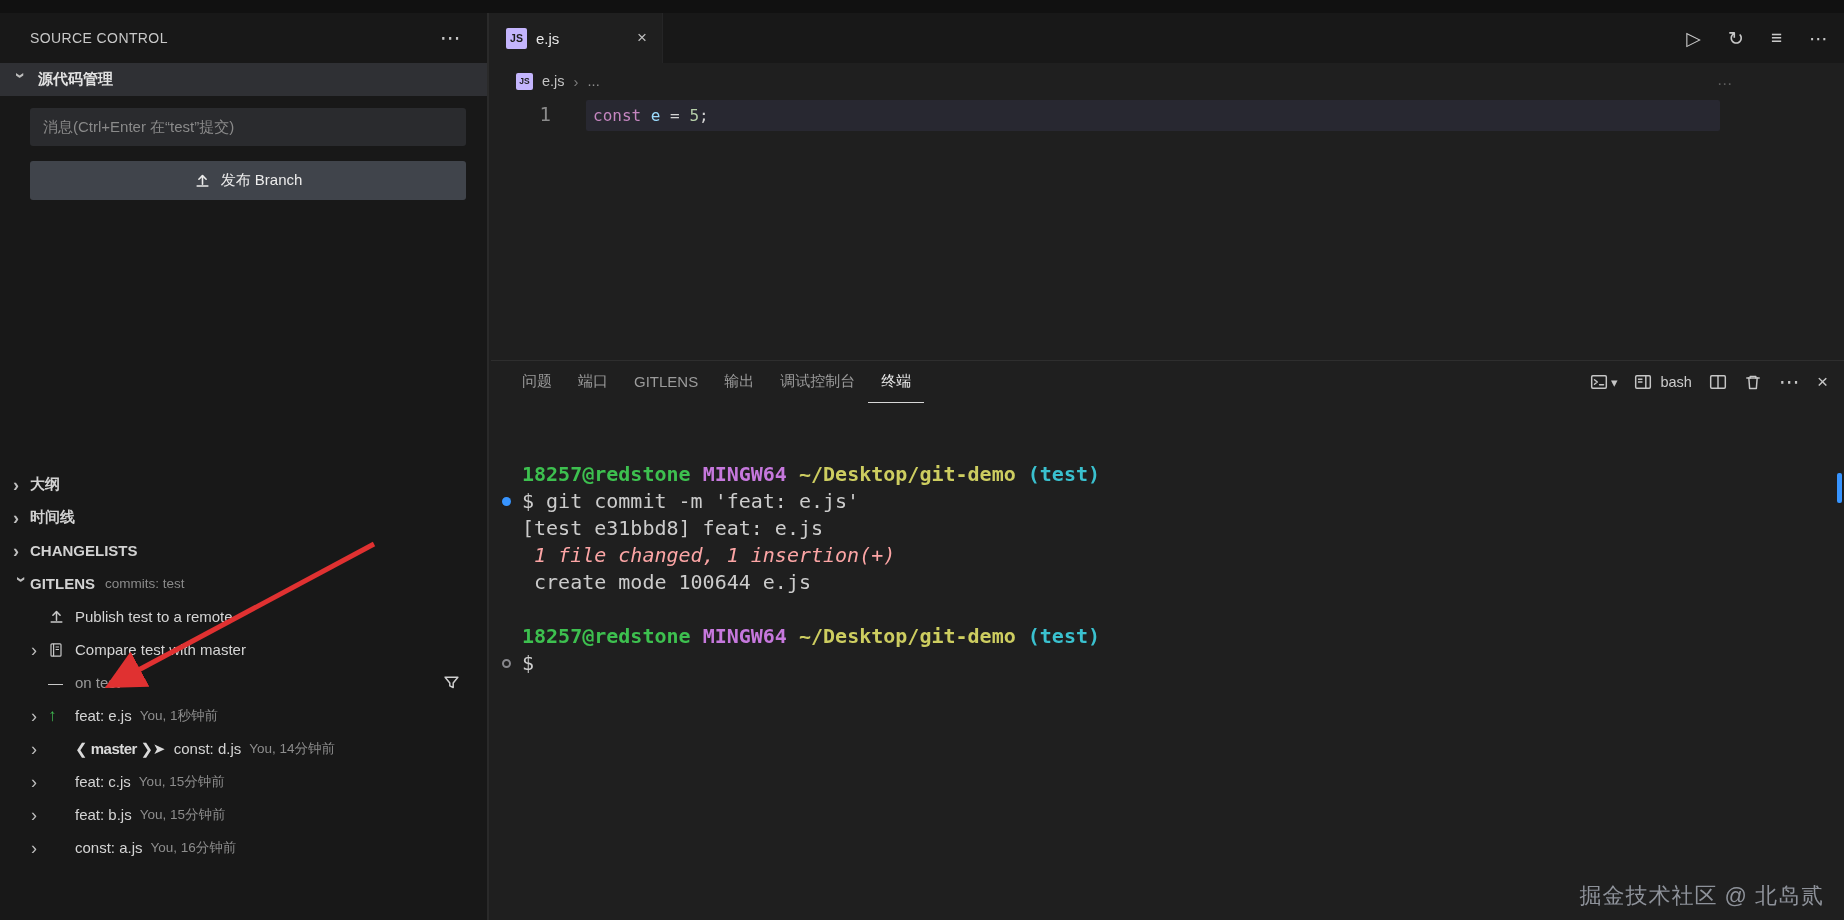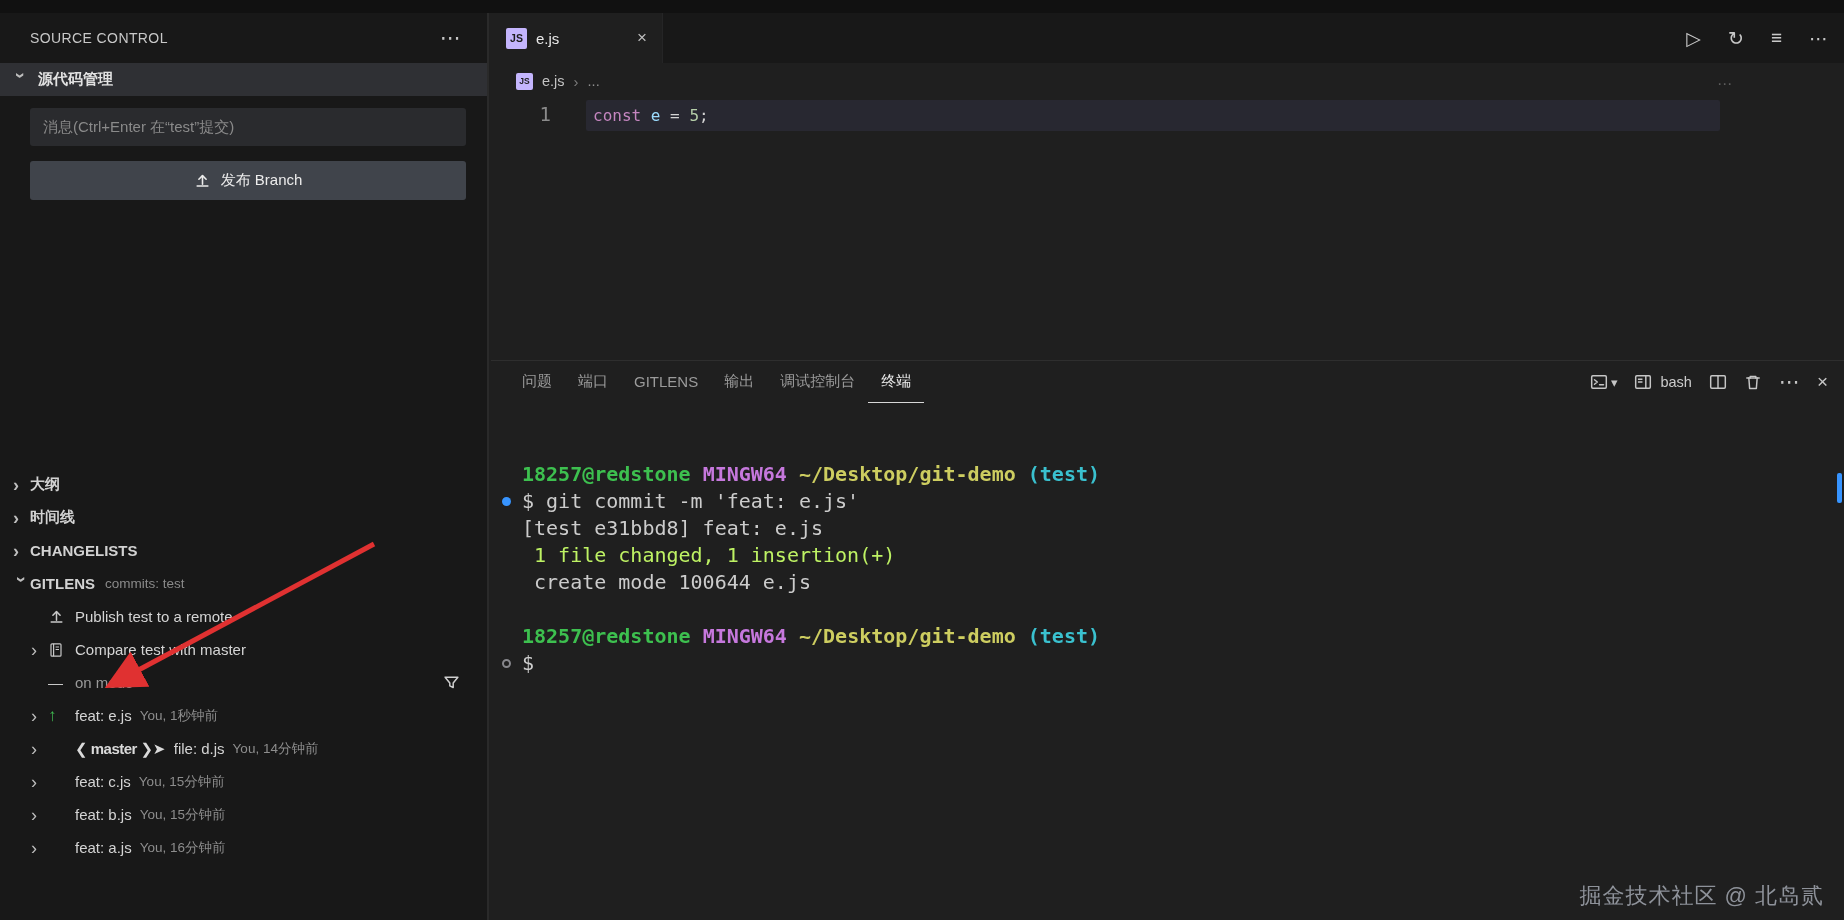--- a/index.html
+++ b/index.html
@@ -151,56 +151,56 @@
               <rect x="3" y="1.8" width="10" height="12.4" rx="1"></rect>
               <path d="M5.6 1.8v12.4"></path>
               <path d="M7.6 5h3.4M7.6 7.5h3.4"></path>
             </svg>
           </span>
           <span class="tlabel">Compare test with master</span>
         </div>
         <div class="trow child muted">
           <span class="chev"></span>
           <span class="iconslot">—</span>
-          <span class="tlabel">on mode</span>
+          <span class="tlabel">on test</span>
           <span class="funnel">
             <svg width="17" height="17" viewBox="0 0 16 16" fill="none" stroke="currentColor" stroke-width="1.4" stroke-linejoin="round">
               <path d="M2 3h12L9.6 8.5V12.7l-3.2-1.6V8.5L2 3z"></path>
             </svg>
           </span>
         </div>
         <div class="trow child">
           <span class="chev">›</span>
           <span class="iconslot arrow-up">↑</span>
           <span class="tlabel">feat: e.js</span>
           <span class="desc">You, 1秒钟前</span>
         </div>
         <div class="trow child">
           <span class="chev">›</span>
           <span class="iconslot"></span>
           <span class="prefix">❮ master ❯➤</span>
-          <span class="tlabel">file: d.js</span>
+          <span class="tlabel">const: d.js</span>
           <span class="desc">You, 14分钟前</span>
         </div>
         <div class="trow child">
           <span class="chev">›</span>
           <span class="iconslot"></span>
           <span class="tlabel">feat: c.js</span>
           <span class="desc">You, 15分钟前</span>
         </div>
         <div class="trow child">
           <span class="chev">›</span>
           <span class="iconslot"></span>
           <span class="tlabel">feat: b.js</span>
           <span class="desc">You, 15分钟前</span>
         </div>
         <div class="trow child">
           <span class="chev">›</span>
           <span class="iconslot"></span>
-          <span class="tlabel">feat: a.js</span>
+          <span class="tlabel">const: a.js</span>
           <span class="desc">You, 16分钟前</span>
         </div>
       </div>
 
     <svg class="red-arrow" width="489" height="920" viewBox="0 0 489 920">
       <defs>
         <marker id="ah" markerWidth="8" markerHeight="8" refX="5" refY="4" orient="auto">
           <path d="M0 0 L8 4 L0 8 Z" style="fill:var(--arrow-red)"></path>
         </marker>
       </defs>
@@ -280,21 +280,21 @@
             </svg>
         </span>
         <span class="glyph pa-more">⋯</span>
         <span class="glyph pa-close">×</span>
       </div>
 
       <div class="terminal" id="terminal-lines">
           <div class="tline bold"><span style="color: rgb(61, 192, 79);">18257@redstone</span><span style="color: rgb(204, 204, 204);"> </span><span style="color: rgb(198, 120, 221);">MINGW64</span><span style="color: rgb(204, 204, 204);"> </span><span style="color: rgb(205, 205, 96);">~/Desktop/git-demo</span><span style="color: rgb(204, 204, 204);"> </span><span style="color: rgb(58, 193, 207);">(test)</span></div>
           <div class="tline"><span class="marker filled"></span><span style="color: rgb(204, 204, 204);">$ git commit -m 'feat: e.js'</span></div>
           <div class="tline"><span style="color: rgb(204, 204, 204);">[test e31bbd8] feat: e.js</span></div>
-          <div class="tline"><span style="color: #bef264;"> 1 file changed, 1 insertion(+)</span></div>
+          <div class="tline"><span style="color: #fca5a5; font-style: italic;"> 1 file changed, 1 insertion(+)</span></div>
           <div class="tline"><span style="color: rgb(204, 204, 204);"> create mode 100644 e.js</span></div>
           <div class="tline"><span style="color: rgb(204, 204, 204);"> </span></div>
           <div class="tline bold"><span style="color: rgb(61, 192, 79);">18257@redstone</span><span style="color: rgb(204, 204, 204);"> </span><span style="color: rgb(198, 120, 221);">MINGW64</span><span style="color: rgb(204, 204, 204);"> </span><span style="color: rgb(205, 205, 96);">~/Desktop/git-demo</span><span style="color: rgb(204, 204, 204);"> </span><span style="color: rgb(58, 193, 207);">(test)</span></div>
           <div class="tline"><span class="marker hollow"></span><span style="color: rgb(204, 204, 204);">$</span></div>
         </div>
 
       <div class="watermark">掘金技术社区 @ 北岛贰</div>
       <div class="scroll-ind"></div>
     </section>
   </main>

